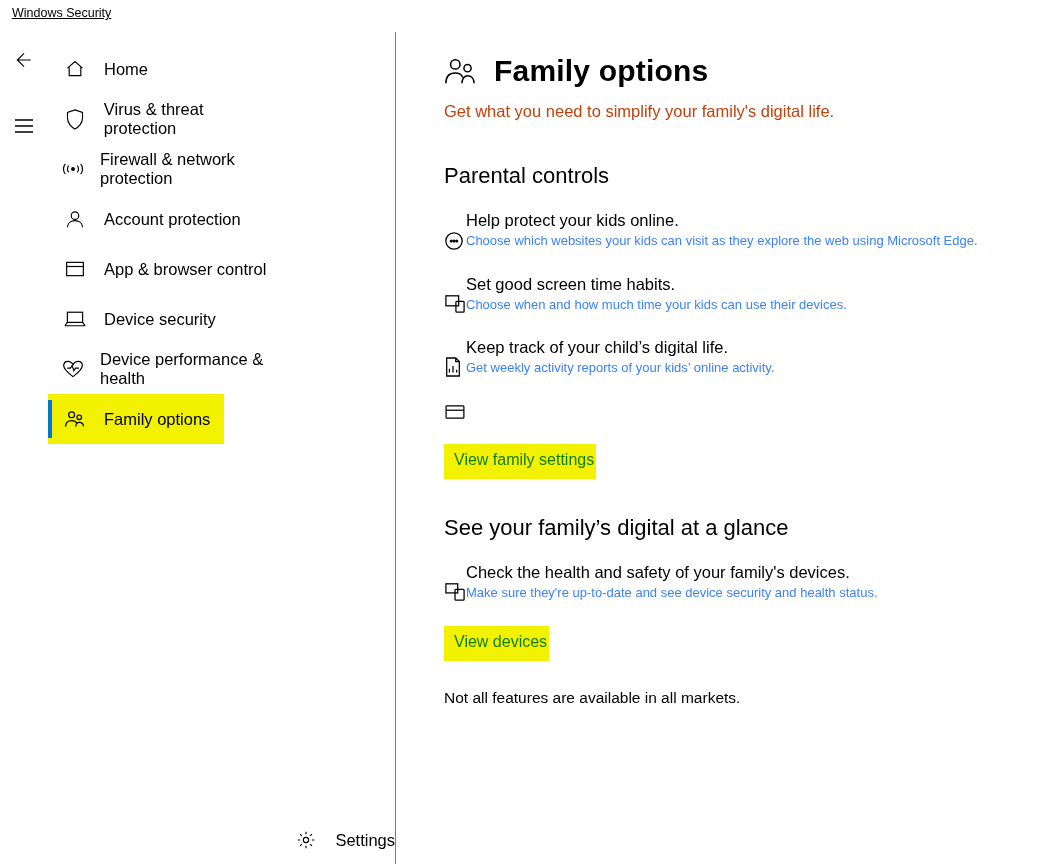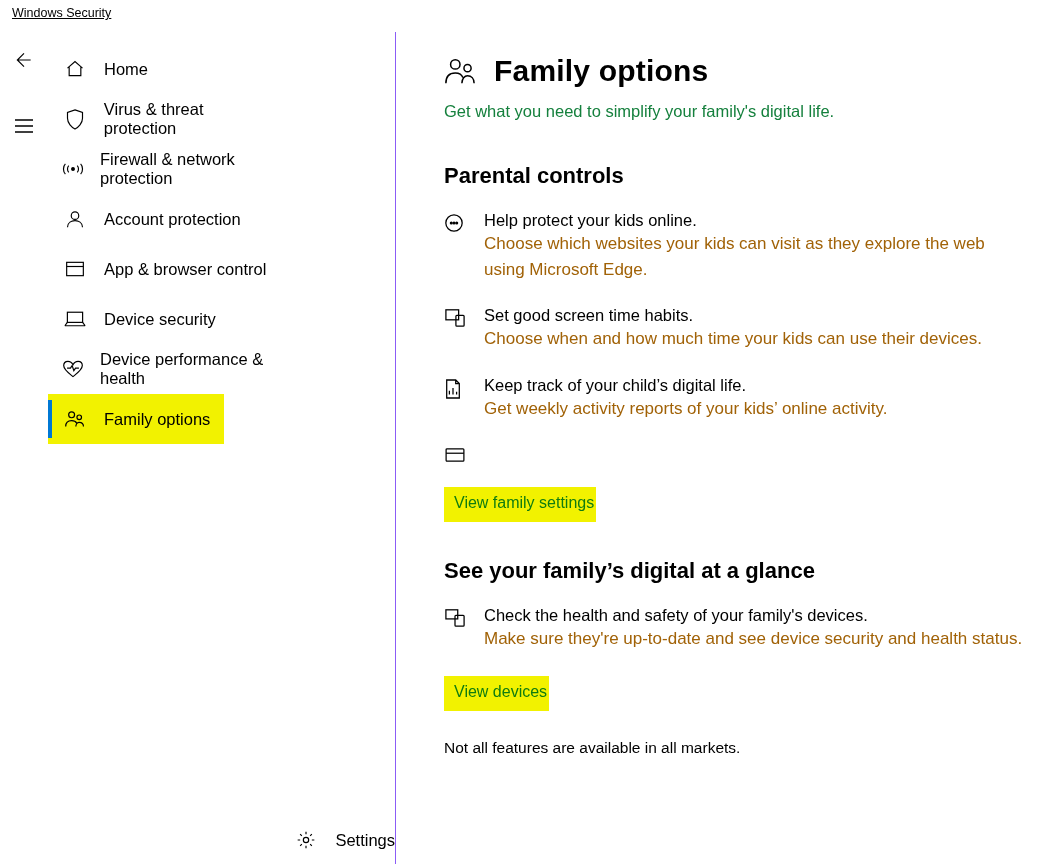--- a/index.html
+++ b/index.html
@@ -85,47 +85,48 @@
       gap: 18px;
       margin-bottom: 14px;
     }
     .page-title {
       font-size: 30px;
       font-weight: 600;
       letter-spacing: 0.2px;
     }
     .page-subtitle {
       font-size: 16.5px;
-      color: #15803d;
+      color: #c2410c;
       margin-bottom: 42px;
     }
     .section-title {
       font-size: 22px;
-      font-weight: 700;
+      font-weight: 400;
       margin-bottom: 22px;
     }
     .feature {
       display: flex;
-      gap: 18px;
+      gap: 0;
       margin-bottom: 24px;
       max-width: 580px;
+      align-items: flex-end;
     }
     .feature-icon {
       width: 22px;
       flex-shrink: 0;
       padding-top: 2px;
     }
     .feature-title {
       font-size: 16.5px;
       color: #000;
       margin-bottom: 1px;
     }
     .feature-desc {
-      font-size: 17px;
-      color: #a16207;
+      font-size: 13px;
+      color: #3b82f6;
       line-height: 1.5;
     }
     .link-row {
       margin: 8px 0 36px 0;
     }
     .link {
       display: inline-block;
       background: #f2f200;
       padding: 7px 2px 10px 10px;
       color: #107c10;

